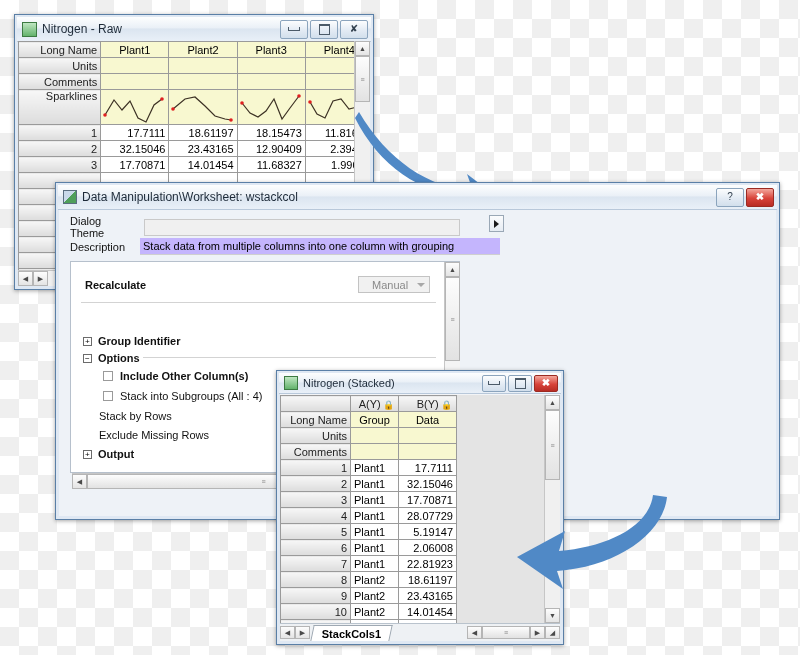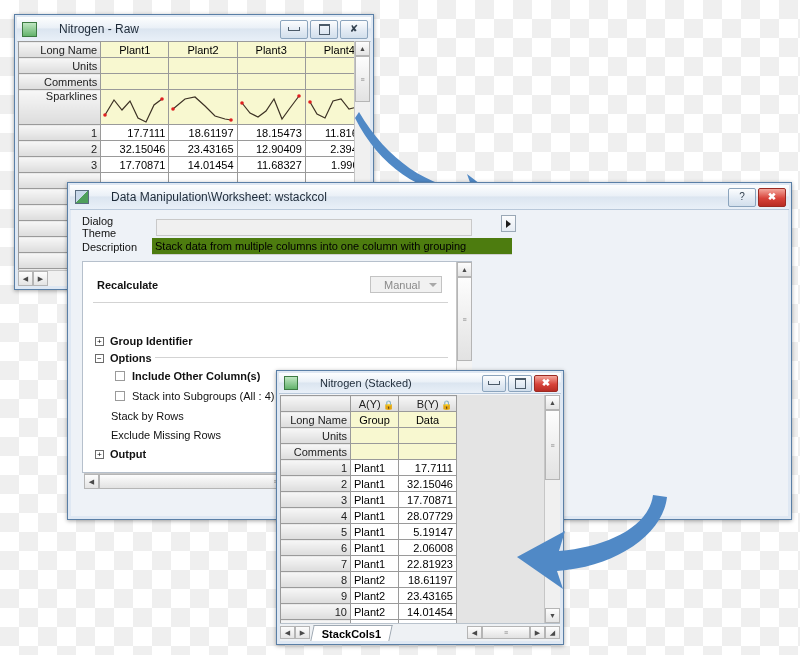--- a/index.html
+++ b/index.html
@@ -11,21 +11,21 @@
       linear-gradient(45deg,#efefef 25%,transparent 25%,transparent 75%,#efefef 75%,#efefef),
       linear-gradient(45deg,#efefef 25%,transparent 25%,transparent 75%,#efefef 75%,#efefef);
     background-size:38px 38px;
     background-position:0 0,19px 19px;
   }
 
   
   .win{position:absolute;box-sizing:border-box;background:#f2f4f7;
        border:1px solid #5a7fa6;box-shadow:0 1px 4px rgba(0,0,0,.35);}
   .win-frame{position:absolute;inset:0;border:3px solid #dfe8f3;box-sizing:border-box;pointer-events:none;}
-  .titlebar{height:24px;display:flex;align-items:center;gap:22px;padding:0 3px 0 5px;
+  .titlebar{height:24px;display:flex;align-items:center;gap:5px;padding:0 3px 0 5px;
       background:linear-gradient(#fdfefe,#eaf0f7 45%,#dbe5f0 50%,#e9f0f8);
       border-bottom:1px solid #b8c8da;position:relative;}
   .titlebar .ttl{font-size:12px;color:#1d2a38;white-space:nowrap;overflow:hidden;}
   .tbtns{margin-left:auto;display:flex;gap:2px;align-items:center;}
   .tbtn{width:26px;height:17px;border:1px solid #8ba4bd;border-radius:2px;
       background:linear-gradient(#fcfdfe,#e3ebf4 55%,#d2dfec);
       display:flex;align-items:center;justify-content:center;
       font-size:10px;color:#33414f;line-height:1;}
   .tbtn.close{background:linear-gradient(#f3a79c,#d8433a 55%,#b82c24);border-color:#9b2a22;color:#fff;font-weight:bold;}
   .tbtn .m{display:block;width:10px;height:3px;border:1px solid #4b5a68;border-top:none;}
@@ -50,21 +50,21 @@
      border:1px solid #b5b5b5;box-sizing:border-box;display:flex;align-items:center;justify-content:center;
      font-size:7px;color:#4a4a4a;line-height:1;}
   .sb-thumb{background:linear-gradient(#fdfdfd,#e2e2e2);border:1px solid #b5b5b5;box-sizing:border-box;
      display:flex;align-items:center;justify-content:center;font-size:7px;color:#888;}
 
   
   .lbl{font-size:11px;color:#111;}
   .lbl-b{font-size:11px;color:#111;font-weight:bold;}
   .tfield{background:#fff;border:1px solid #9aa8b6;box-sizing:border-box;height:17px;
       display:flex;align-items:center;padding:0 3px;font-size:11px;}
-  .tfield.flat{background:#4d7c0f;border:none;border-bottom:1px solid #cfcfcf;}
+  .tfield.flat{background:#c4b5fd;border:none;border-bottom:1px solid #cfcfcf;}
   .arwbtn{width:15px;height:17px;border:1px solid #9aa8b6;box-sizing:border-box;
       background:linear-gradient(#fbfcfd,#e6ecf3);display:flex;align-items:center;justify-content:center;}
   .tri-r{width:0;height:0;border-left:5px solid #1b1b1b;border-top:4px solid transparent;border-bottom:4px solid transparent;}
   .combo{height:17px;border:1px solid #c3c3c3;box-sizing:border-box;background:#f1f1f1;color:#8a8a8a;
       display:flex;align-items:center;padding:0 4px;font-size:11px;}
   .tri-d{width:0;height:0;border-top:4px solid #a8a8a8;border-left:4px solid transparent;border-right:4px solid transparent;}
   .cb{width:10px;height:10px;border:1px solid #9a9a9a;background:#fff;box-sizing:border-box;display:inline-block;}
   .cb.dim{border-color:#c6c6c6;background:#f3f3f3;}
   .expander{width:9px;height:9px;border:1px solid #6b6b6b;background:#fff;box-sizing:border-box;
       font-size:8px;line-height:7px;text-align:center;color:#000;display:inline-block;font-family:"Liberation Mono",monospace;}
@@ -343,21 +343,21 @@
     </tr>
     <tr>
       <td class="m-rh">6</td>
       <td class="b-id">Class2</td>
       <td class="b-cell">5</td>
     </tr>
   </tbody>
     </table>
 </div>
 
-<div class="win" style="left:67px;top:182px;width:725px;height:338px;background:#eef2f7;">
+<div class="win" style="left:55px;top:182px;width:725px;height:338px;background:#eef2f7;">
   <div class="win-frame"></div>
 
   <div class="titlebar" style="margin:2px 2px 0 2px;">
     <span style="width:12px;height:12px;background:linear-gradient(135deg,#c9d9ea 50%,#4f9f5b 50%);border:1px solid #5a6d80;display:inline-block;"></span>
     <span class="ttl">Data Manipulation\Worksheet: wstackcol</span>
     <span class="tbtns">
       <span class="tbtn">?</span>
       <span class="tbtn close">✖</span>
     </span>
   </div>

